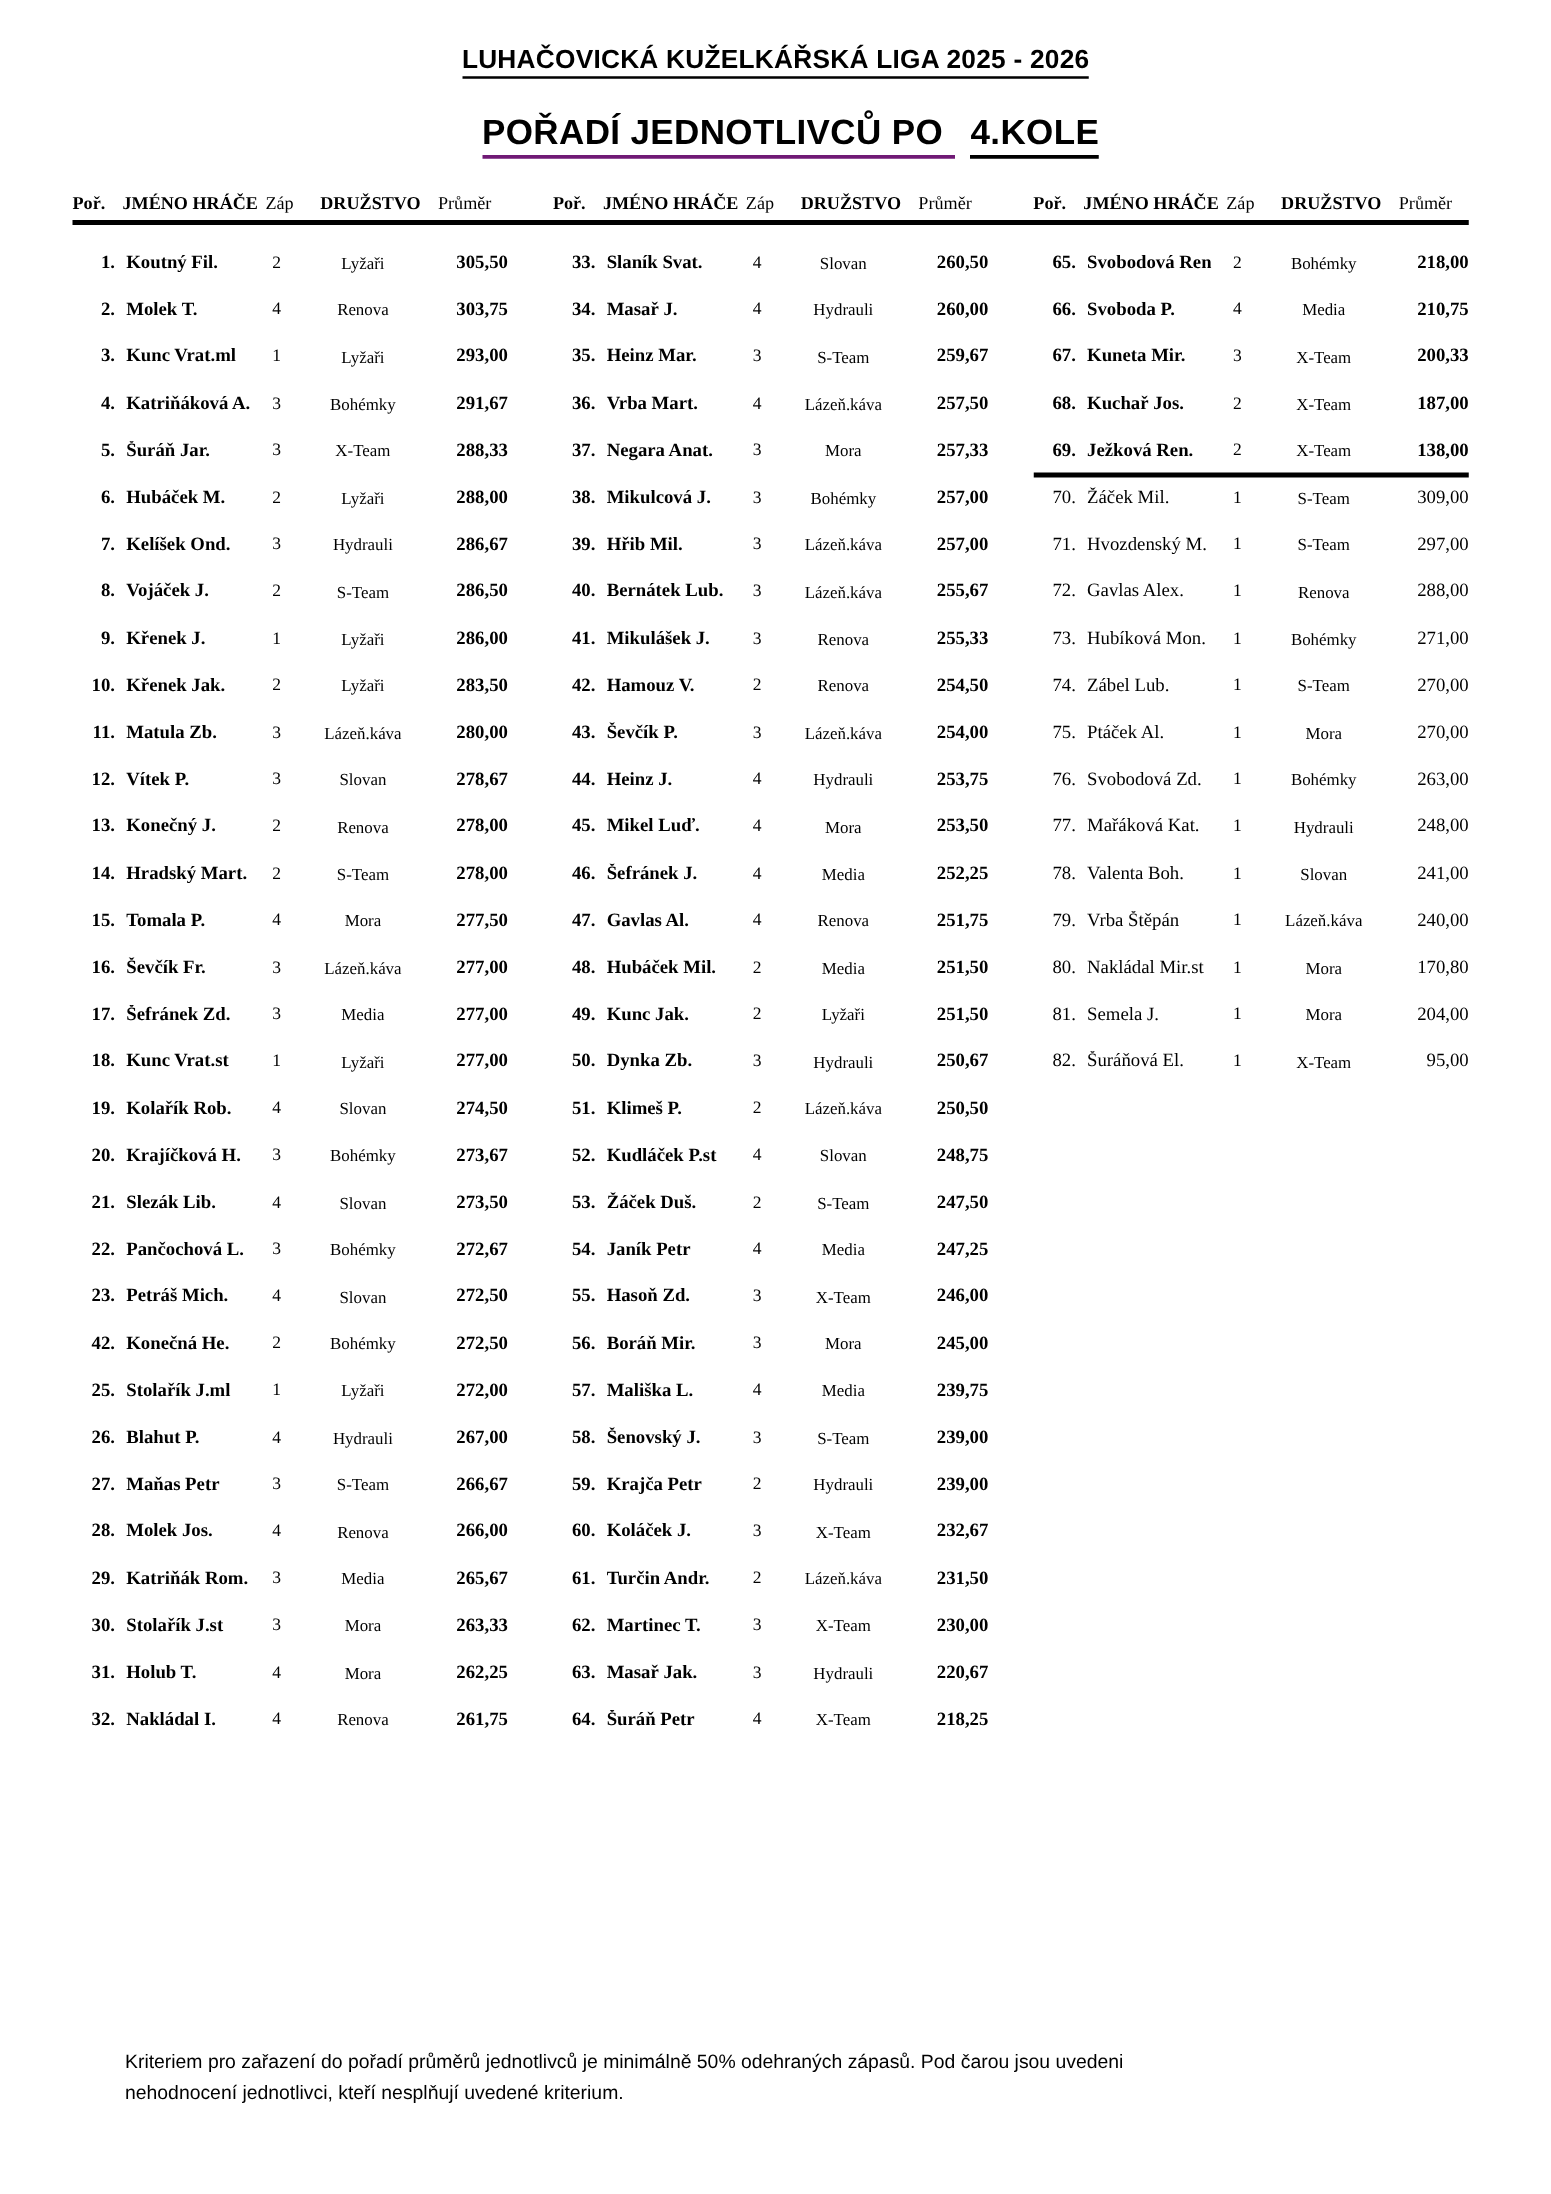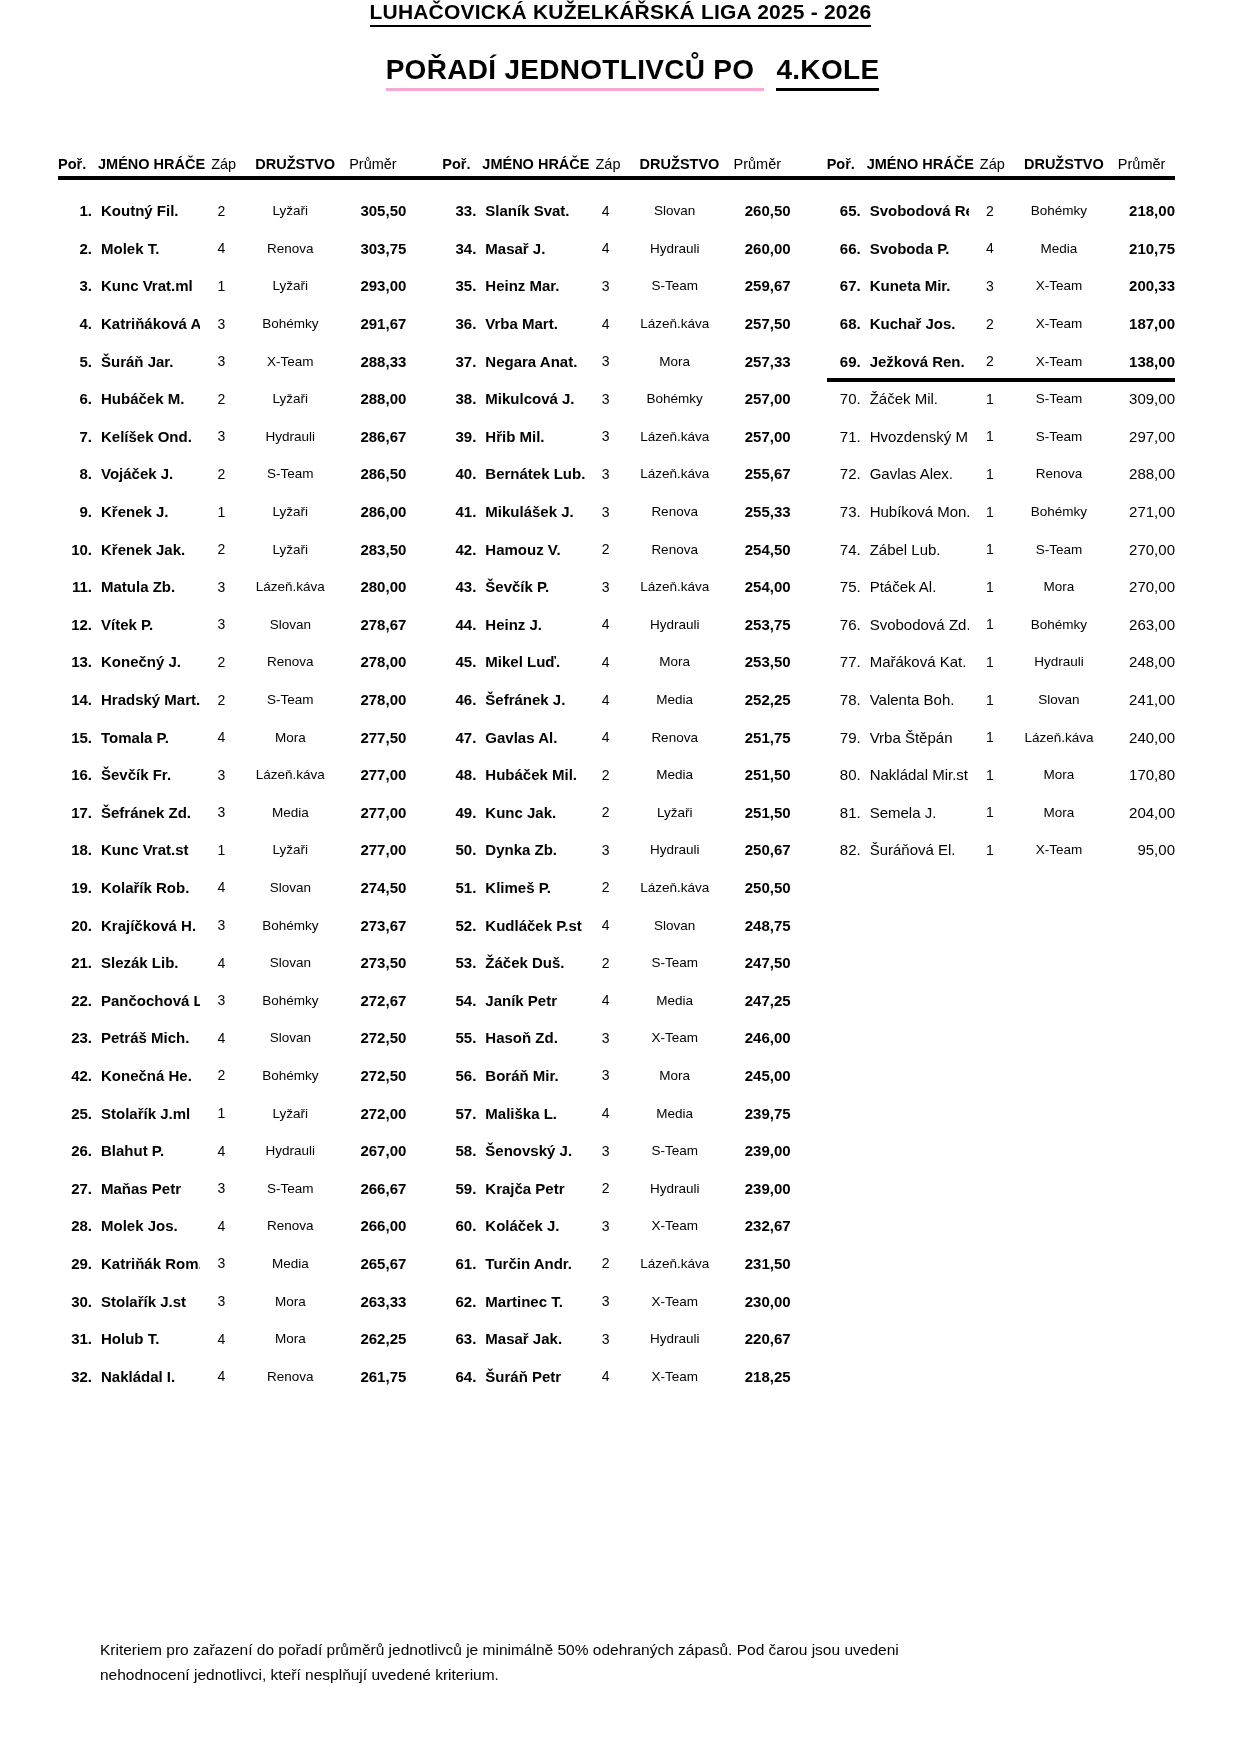--- a/index.html
+++ b/index.html
@@ -5,30 +5,30 @@
   html,body { margin:0; padding:0; }
   body {
     width:1241px; height:1755px;
     background:#ffffff; color:#000000;
     font-family:"Liberation Sans", sans-serif;
     -webkit-font-smoothing:antialiased;
   }
   .page { position:relative; width:1241px; height:1755px; overflow:hidden; }
 
   
-  .title1 { text-align:center; font-size:21px; font-weight:bold; letter-spacing:0.2px; }
+  .title1 { text-align:center; padding-top:36px; font-size:21px; font-weight:bold; letter-spacing:0.2px; }
   .title1 .u { display:inline-block; border-bottom:2.5px solid #000; padding-bottom:1px; }
   .title2 { text-align:center; margin-top:27px; font-size:28px; font-weight:bold; letter-spacing:0.3px; }
-  .title2 .u1 { display:inline-block; border-bottom:3px solid #f9a8d4; padding-bottom:2px; padding-right:10px; margin-right:12px;margin-left:24px; }
+  .title2 .u1 { display:inline-block; border-bottom:3px solid #701a75; padding-bottom:2px; padding-right:10px; margin-right:12px;margin-left:24px; }
   .title2 .u2 { display:inline-block; border-bottom:3px solid #000; padding-bottom:2px; }
 
   
   .tables { position:absolute; left:58px; right:66px; top:150px; }
   .band { display:flex; gap:36px; }
-  .thead, .tcol { flex:1 1 0; min-width:0; }
+  .thead, .tcol { flex:1 1 0; min-width:0;font-family:Liberation Serif, serif; }
   .thead { display:grid; grid-template-columns:34px 1fr 30px 96px 62px; column-gap:6px;
            height:22px; align-items:end; font-size:14.5px; white-space:nowrap; }
   .h-rank { font-weight:bold; text-align:left; }
   .h-name { font-weight:bold; text-align:left; }
   .h-matches { font-weight:normal; }
   .h-team { font-weight:bold; text-align:center; }
   .h-avg { font-weight:normal; text-align:left; }
   .rule { height:4px; background:#000; margin-top:4px; }
   .body-band { margin-top:12px; }
 

